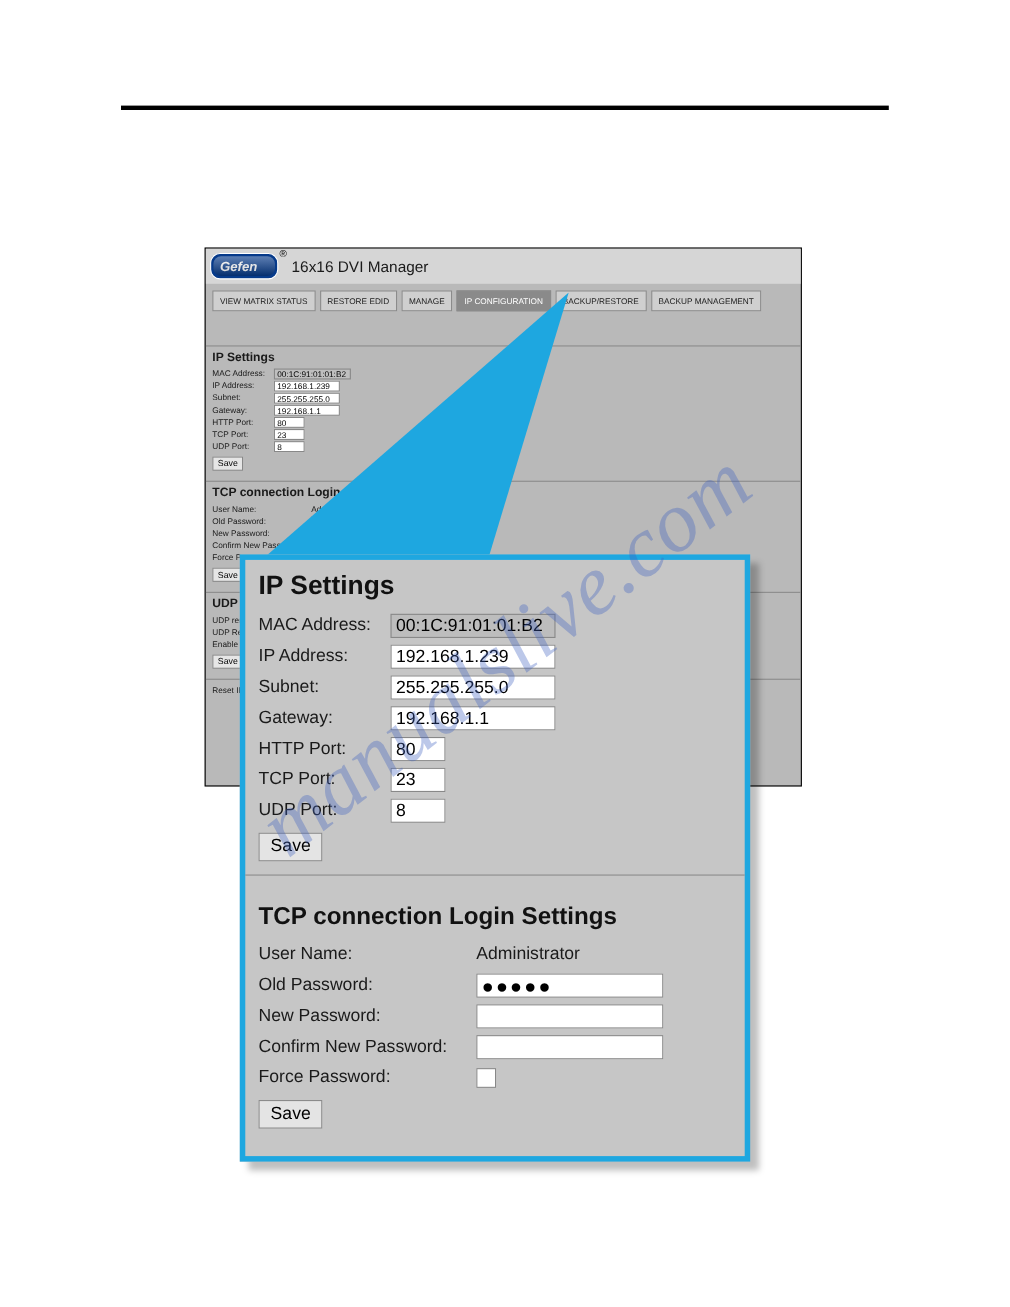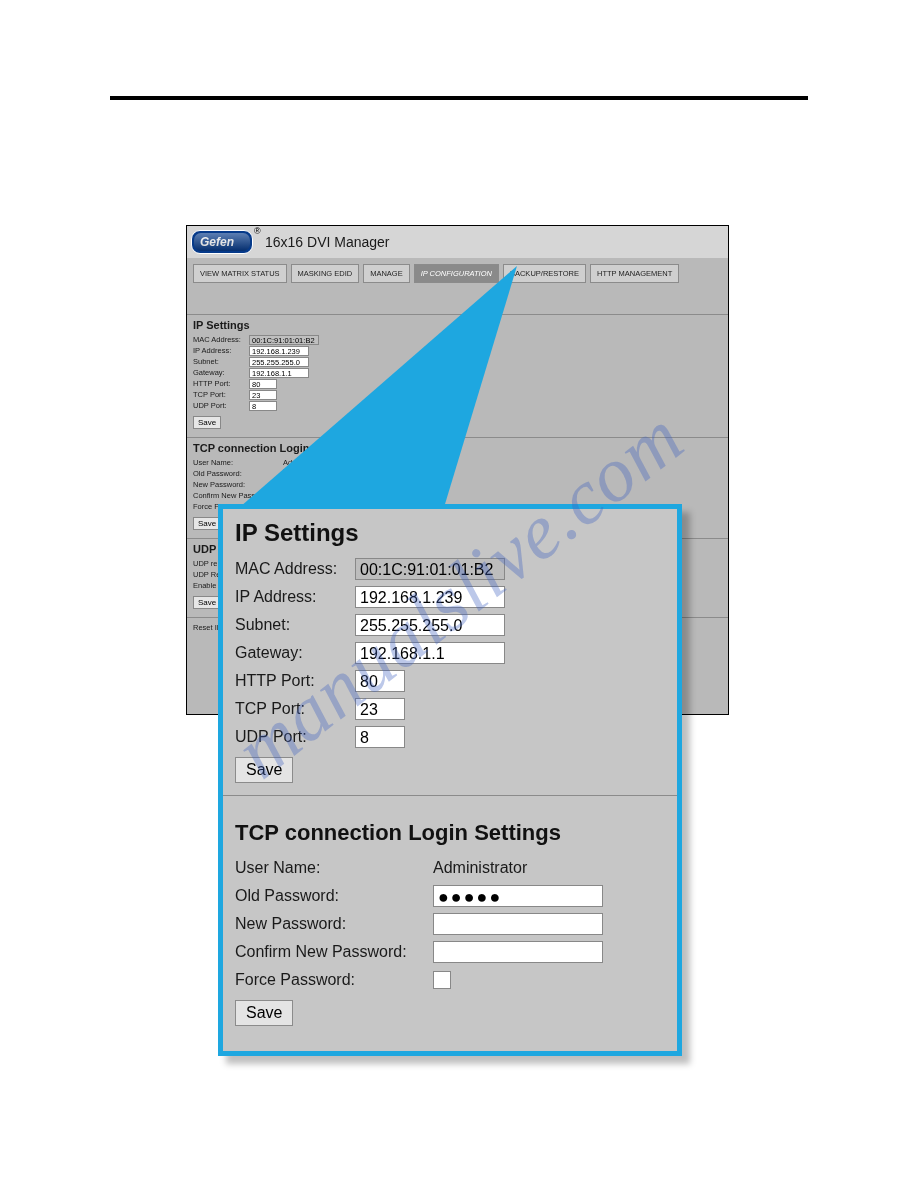--- a/index.html
+++ b/index.html
@@ -11,21 +11,21 @@
   
   .shot { position: absolute; left: 186px; top: 225px; width: 543px; height: 490px; background: #b9b9b9; border: 1px solid #000; overflow: hidden; }
   .shot-titlebar { position: relative; height: 32px; background: #d6d6d6; }
   .brand { position: absolute; left: 4px; top: 4px; width: 62px; height: 24px; background: #063a8a; border: 1px solid #fff; border-radius: 9px; }
   .brand::after { content: ""; position: absolute; inset: 2px; background: linear-gradient(180deg, rgba(255,255,255,.35), rgba(0,0,0,.2)); border-radius: 7px; }
   .brand-txt { position: absolute; left: 8px; top: 4px; color: #fff; font-style: italic; font-weight: bold; font-size: 12px; }
   .brand-r { position: absolute; left: 67px; top: 0; font-size: 9px; }
   .shot-title { position: absolute; left: 78px; top: 8px; font-size: 14px; font-weight: normal; color: #1a1a1a; }
   .shot-tabs { position: absolute; left: 6px; top: 38px; display: flex; gap: 4px; }
   .shot-tab { font-size: 7.5px; padding: 4px 6px; background: #cfcfcf; border: 1px solid #8b8b8b; color: #222; white-space: nowrap; }
-  .shot-tab.active { background: #8a8a8a; color: #fff; font-style: italic; }
+  .shot-tab.active { background: #8a8a8a; color: #fff; }
 
   .sec { position: relative; border-top: 1px solid #8b8b8b; padding: 4px 6px 8px 6px; }
   .sec-h { font-size: 11px; font-weight: bold; color: #1a1a1a; margin-bottom: 3px; }
   .sec-top { margin-top: 56px; }
   .row { display: flex; align-items: center; height: 11px; }
   .lbl { font-size: 7.5px; color: #1a1a1a; width: 56px; }
   .ip-input { font-size: 7.5px; background: #fff; border: 1px solid #888; height: 10px; line-height: 10px; padding: 0 2px; width: 60px; }
   .ip-input.dim { background: #bfbfbf; }
   .mini-btn { font-size: 8px; padding: 1px 4px; background: #e6e6e6; border: 1px solid #888; margin-top: 2px; }
   .row2 { display: flex; align-items: center; height: 11px; }
@@ -70,25 +70,25 @@
   <div class="shot">
     <div class="shot-titlebar">
       <div class="brand">
           <span class="brand-txt">Gefen</span>
         </div>
       <span class="brand-r">®</span>
       <div class="shot-title">16x16 DVI Manager</div>
     </div>
     <div class="shot-tabs">
       <div class="shot-tab">VIEW MATRIX STATUS</div>
-      <div class="shot-tab">MASKING EDID</div>
+      <div class="shot-tab">RESTORE EDID</div>
       <div class="shot-tab">MANAGE</div>
       <div class="shot-tab active">IP CONFIGURATION</div>
       <div class="shot-tab">BACKUP/RESTORE</div>
-      <div class="shot-tab">HTTP MANAGEMENT</div>
+      <div class="shot-tab">BACKUP MANAGEMENT</div>
     </div>
 
     <div class="sec sec-top">
       <div class="sec-h">IP Settings</div>
       <div class="row">
           <span class="lbl">MAC Address:</span>
           <span class="ip-input dim" style="width:70px">00:1C:91:01:01:B2</span>
         </div>
       <div class="row">
           <span class="lbl">IP Address:</span>

